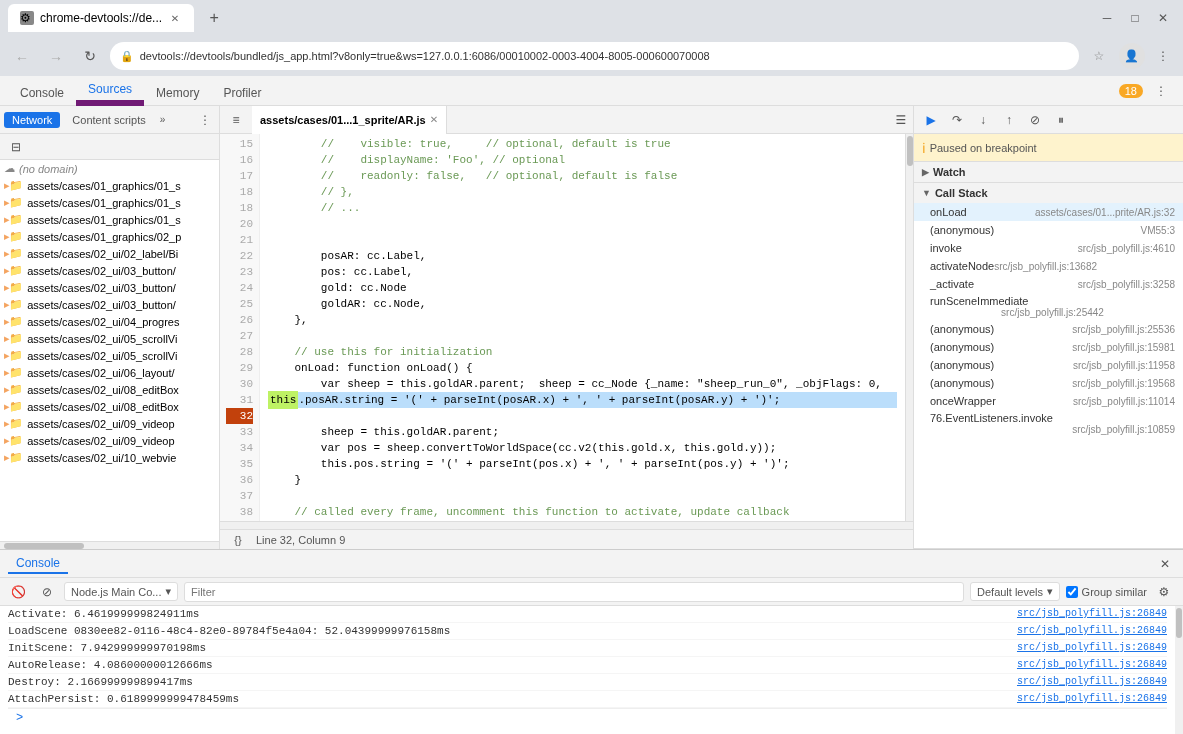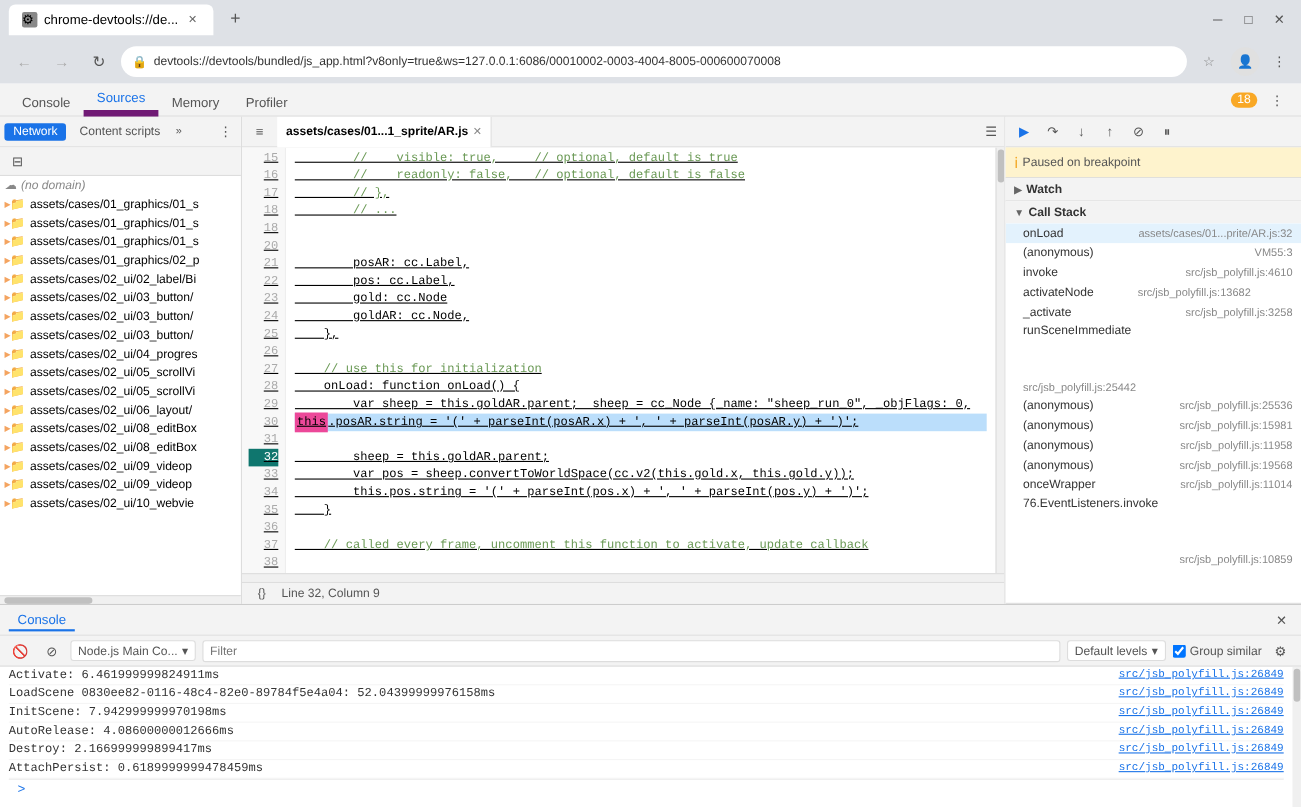--- a/index.html
+++ b/index.html
@@ -74,21 +74,21 @@
     .right-panel { width: 270px; border-left: 1px solid #ddd; display: flex; flex-direction: column; overflow: hidden; }
     .debugger-toolbar { height: 28px; background: #f3f3f3; border-bottom: 1px solid #ddd; display: flex; align-items: center; padding: 0 6px; gap: 4px; }
     .debug-btn { width: 22px; height: 22px; display: flex; align-items: center; justify-content: center; cursor: pointer; color: #555; border-radius: 3px; }
     .debug-btn.active { color: #1a73e8; }
     .breakpoint-notice { background: #fef3cd; padding: 4px 8px; font-size: 11px; color: #555; display: flex; align-items: center; gap: 4px; border-bottom: 1px solid #ddd; }
     .bp-icon { color: #f4a825; font-size: 14px; }
     .watch-section { border-bottom: 1px solid #ddd; }
     .section-header { padding: 4px 8px; background: #f3f3f3; font-size: 11px; font-weight: bold; color: #333; display: flex; align-items: center; gap: 4px; cursor: pointer; user-select: none; }
     .section-header .arrow { font-size: 9px; color: #666; }
     .call-stack-list { overflow-y: auto; flex: 1; }
-    .call-stack-item { padding: 3px 8px 3px 16px; font-size: 11px; cursor: pointer; display: flex; flex-direction: column; gap: 40px; }
+    .call-stack-item { padding: 3px 8px 3px 16px; font-size: 11px; cursor: pointer; display: flex; flex-direction: column; }
     .call-stack-item.active { background: #e3f2fd; }
     .call-stack-item.two-line { display: flex; flex-direction: column; padding: 2px 8px 2px 16px; }
 
     
     .console-panel { height: 185px; border-top: 1px solid #ccc; display: flex; flex-direction: column; background: #fff; }
     .console-tabs { height: 28px; background: #f3f3f3; border-bottom: 1px solid #ddd; display: flex; align-items: center; padding: 0 8px; gap: 8px; }
     .console-tab { padding: 2px 8px; font-size: 12px; color: #555; cursor: pointer; border-bottom: 2px solid transparent; }
     .console-tab.active { color: #1a73e8; border-bottom-color: #1a73e8; }
     .console-close { margin-left: auto; width: 20px; height: 20px; display: flex; align-items: center; justify-content: center; cursor: pointer; color: #555; }
     .console-toolbar { height: 28px; background: #f3f3f3; border-bottom: 1px solid #ddd; display: flex; align-items: center; padding: 0 8px; gap: 6px; }
@@ -247,65 +247,66 @@
       <div class="editor-area">
         <div class="editor-tabs">
           <div class="editor-tab-btn">≡</div>
           <div class="editor-tab">
             <span style="font-size:11px;font-weight:bold;">assets/cases/01...1_sprite/AR.js</span>
             <span class="editor-tab-close">✕</span>
           </div>
           <div class="editor-menu" style="margin-left:auto;">☰</div>
         </div>
         <div style="flex:1;display:flex;overflow:hidden;">
-          <div class="code-editor" style="flex:1;text-decoration:underline;">
+          <div class="code-editor" style="flex:1;">
             <div class="line-numbers">
               <div>15</div>
                 <div>16</div>
                 <div>17</div>
                 <div>18</div>
                 <div>18</div>
               <div>20</div>
                 <div>21</div>
                 <div>22</div>
                 <div>23</div>
                 <div>24</div>
               <div>25</div>
                 <div>26</div>
                 <div>27</div>
                 <div>28</div>
                 <div>29</div>
               <div>30</div>
                 <div>31</div>
-                <div style="background:#0f766e;color:#fff;">32</div>
+                <div style="background:#c2410c;color:#fff;">32</div>
               <div>33</div>
                 <div>34</div>
                 <div>35</div>
                 <div>36</div>
                 <div>37</div>
               <div>38</div>
                 <div>39</div>
             </div>
             <div class="code-content">
               <div class="code-line comment">        //    visible: true,     // optional, default is true</div>
+              <div class="code-line comment">        //    displayName: 'Foo', // optional</div>
               <div class="code-line comment">        //    readonly: false,   // optional, default is false</div>
               <div class="code-line comment">        // },</div>
               <div class="code-line comment">        // ...</div>
               <div class="code-line"></div>
               <div class="code-line"></div>
               <div class="code-line">        posAR: cc.Label,</div>
               <div class="code-line">        pos: cc.Label,</div>
               <div class="code-line">        gold: cc.Node</div>
               <div class="code-line">        goldAR: cc.Node,</div>
               <div class="code-line">    },</div>
               <div class="code-line"></div>
               <div class="code-line comment">    // use this for initialization</div>
               <div class="code-line">    onLoad: function onLoad() {</div>
               <div class="code-line" style="overflow:hidden;text-overflow:ellipsis;">        var sheep = this.goldAR.parent;  sheep = cc_Node {_name: "sheep_run_0", _objFlags: 0,</div>
-              <div class="code-line highlighted">        <span style="background:#ec4899;padding:1px 2px;">this</span>.posAR.string = '(' + parseInt(posAR.x) + ', ' + parseInt(posAR.y) + ')';</div>
+              <div class="code-line highlighted">        <span style="background:#bef264;padding:1px 2px;">this</span>.posAR.string = '(' + parseInt(posAR.x) + ', ' + parseInt(posAR.y) + ')';</div>
               <div class="code-line"></div>
               <div class="code-line">        sheep = this.goldAR.parent;</div>
               <div class="code-line">        var pos = sheep.convertToWorldSpace(cc.v2(this.gold.x, this.gold.y));</div>
               <div class="code-line">        this.pos.string = '(' + parseInt(pos.x) + ', ' + parseInt(pos.y) + ')';</div>
               <div class="code-line">    }</div>
               <div class="code-line"></div>
               <div class="code-line comment">    // called every frame, uncomment this function to activate, update callback</div>
             </div>
           </div>
           <div class="editor-scrollbar">
@@ -359,21 +360,21 @@
             <div class="call-stack-item" style="flex-direction:row;align-items:center;">
               <span style="color:#333;">activateNode</span>
               <span style="color:#888;font-size:10px;">src/jsb_polyfill.js:13682</span>
             </div>
             <div class="call-stack-item" style="flex-direction:row;justify-content:space-between;align-items:center;">
               <span style="color:#333;">_activate</span>
               <span style="color:#888;font-size:10px;">src/jsb_polyfill.js:3258</span>
             </div>
             <div class="call-stack-item two-line">
               <span style="color:#333;">runSceneImmediate</span>
-              <span style="color:#888;font-size:10px;text-align:left;">src/jsb_polyfill.js:25442</span>
+              <span style="color:#888;font-size:10px;text-align:center;">src/jsb_polyfill.js:25442</span>
             </div>
             <div class="call-stack-item" style="flex-direction:row;justify-content:space-between;align-items:center;">
               <span style="color:#333;">(anonymous)</span>
               <span style="color:#888;font-size:10px;">src/jsb_polyfill.js:25536</span>
             </div>
             <div class="call-stack-item" style="flex-direction:row;justify-content:space-between;align-items:center;">
               <span style="color:#333;">(anonymous)</span>
               <span style="color:#888;font-size:10px;">src/jsb_polyfill.js:15981</span>
             </div>
             <div class="call-stack-item" style="flex-direction:row;justify-content:space-between;align-items:center;">

